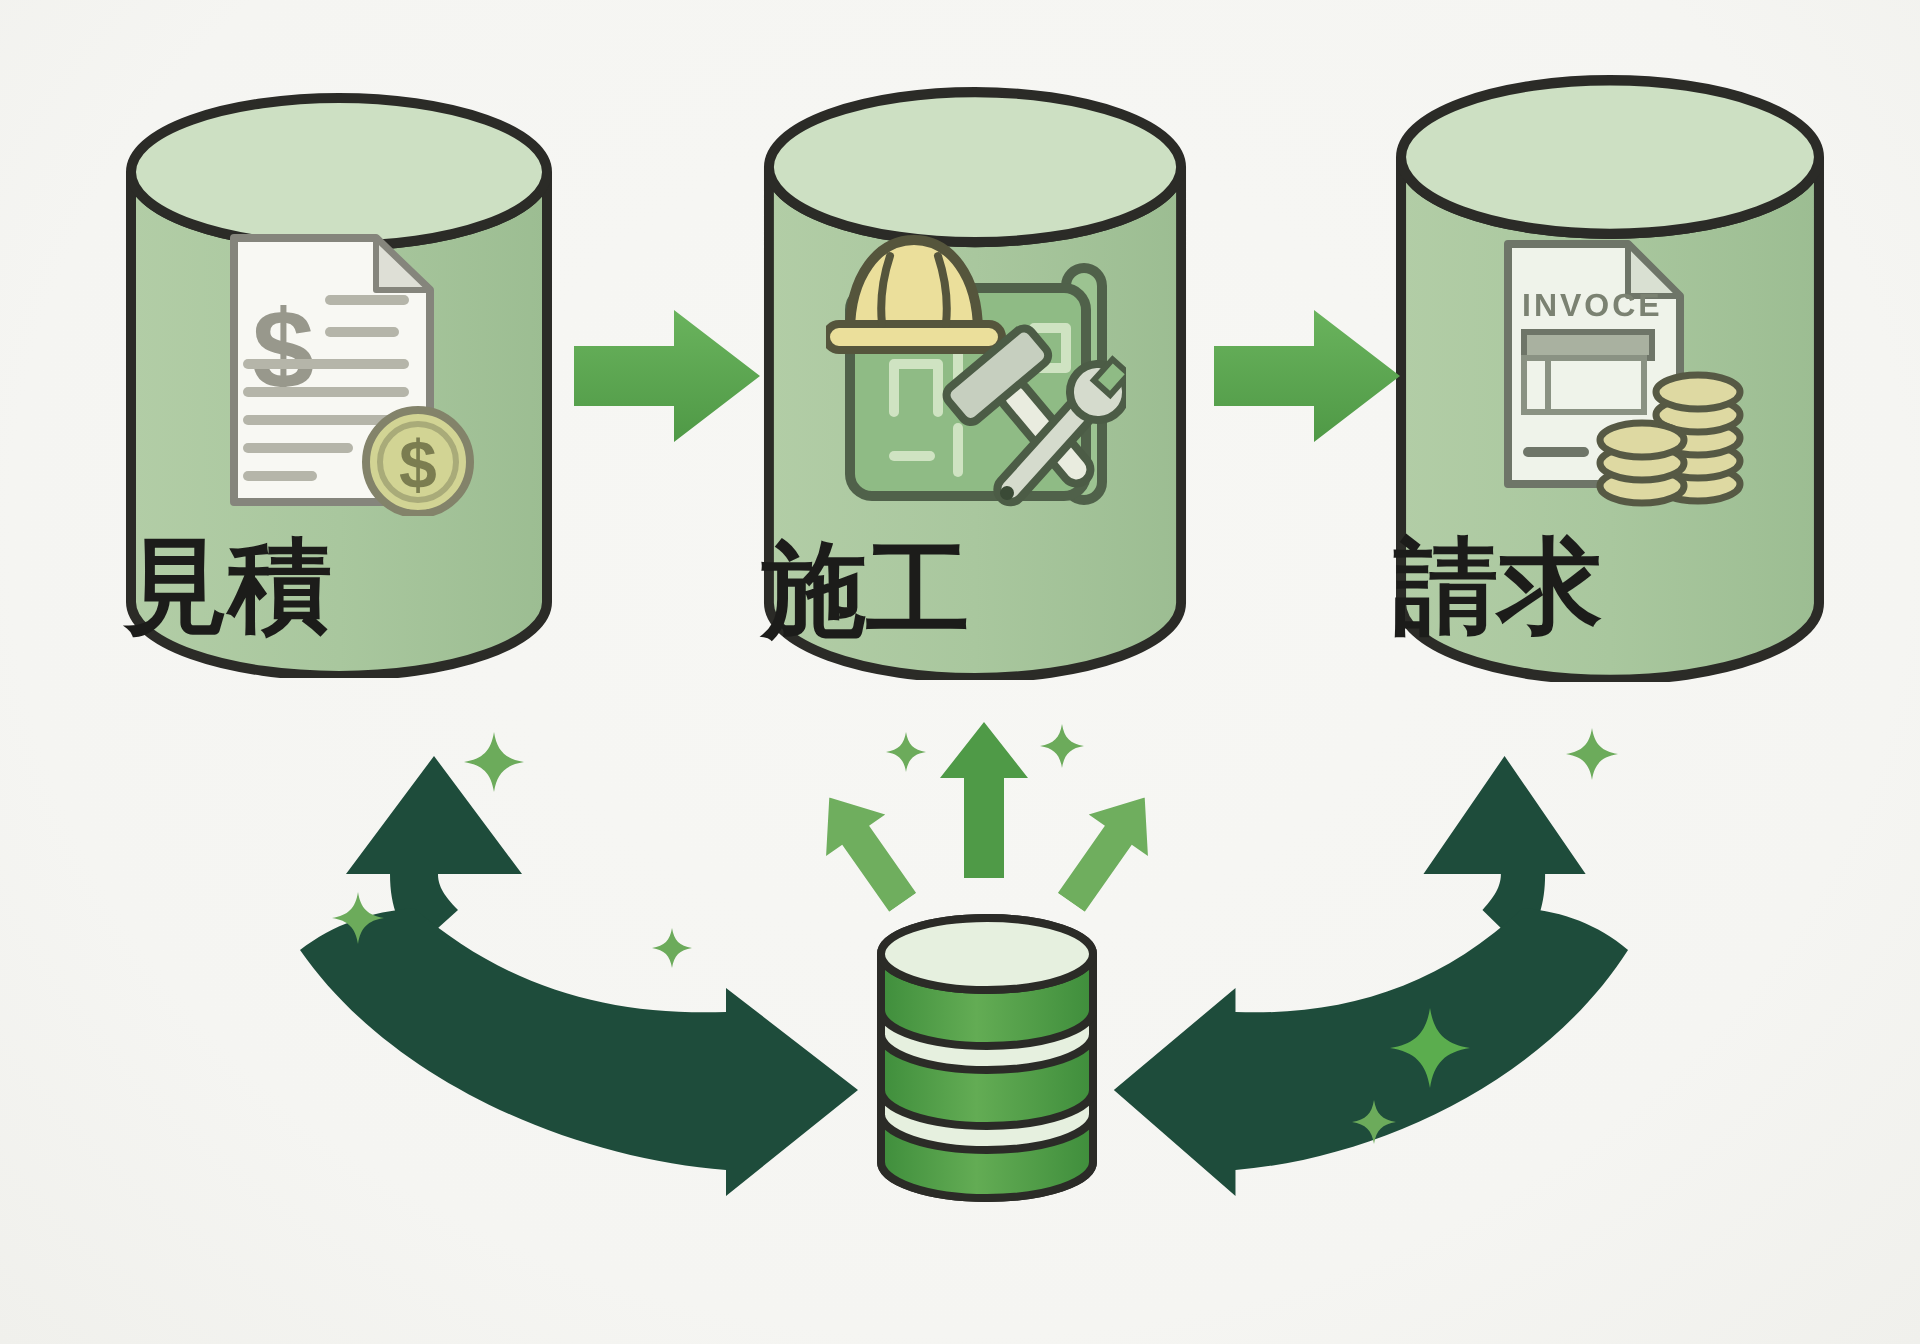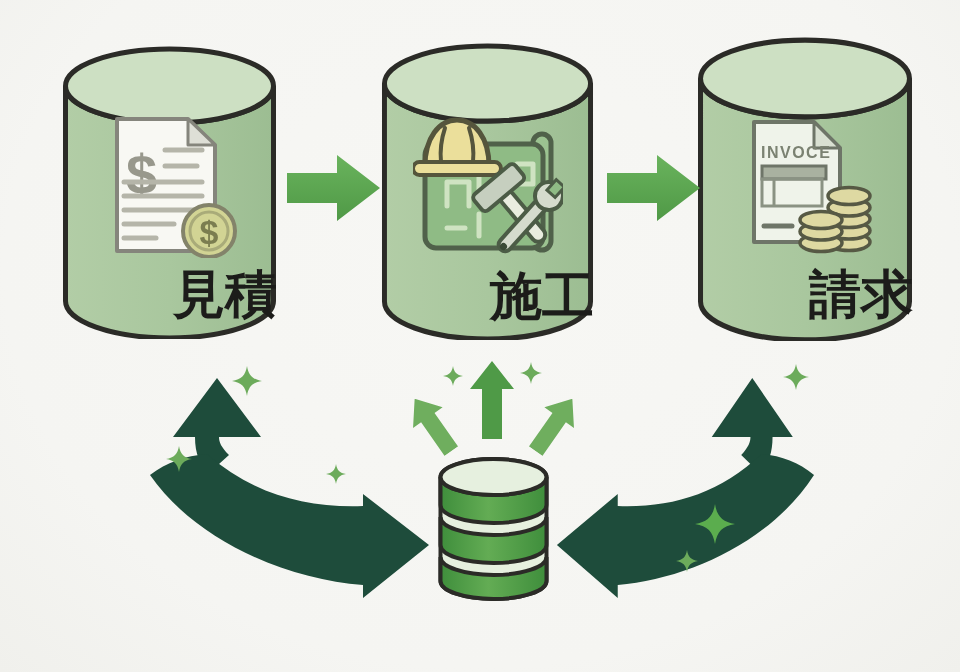--- a/index.html
+++ b/index.html
@@ -11,21 +11,21 @@
   html,body{margin:0;padding:0;background:var(--bg);}
   .stage{
     position:relative;width:960px;height:672px;overflow:hidden;
     background:radial-gradient(ellipse at 50% 40%, #f7f7f4 0%, var(--bg) 70%, #f0f0ec 100%);
     font-family:"Liberation Sans","DejaVu Sans",sans-serif;
   }
   .abs{position:absolute;}
   .cyl{position:absolute;}
   .cyl svg.shape{position:absolute;left:0;top:0;width:100%;height:100%;}
   .cyl-label{
-    position:absolute;left:0;width:100%;text-align:right;
+    position:absolute;left:0;width:100%;text-align:left;
     font-size:52px;font-weight:900;color:var(--labelColor);line-height:56px;
   }
   .icon-svg{position:absolute;}
   .rotl{transform:rotate(-35deg);}
   .rotr{transform:rotate(35deg);}
   .mirror{transform:scaleX(-1);}
 </style>
 </head>
 <body>
 

